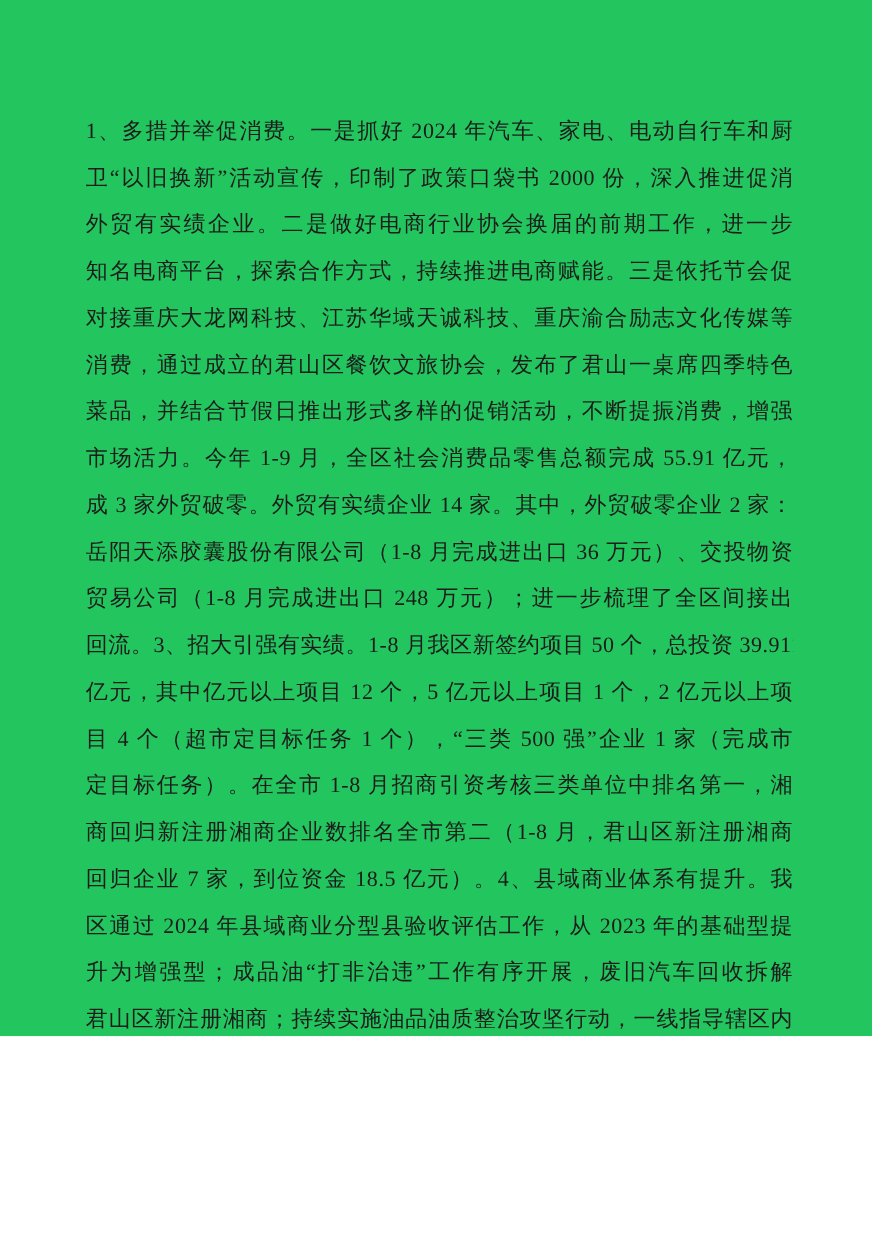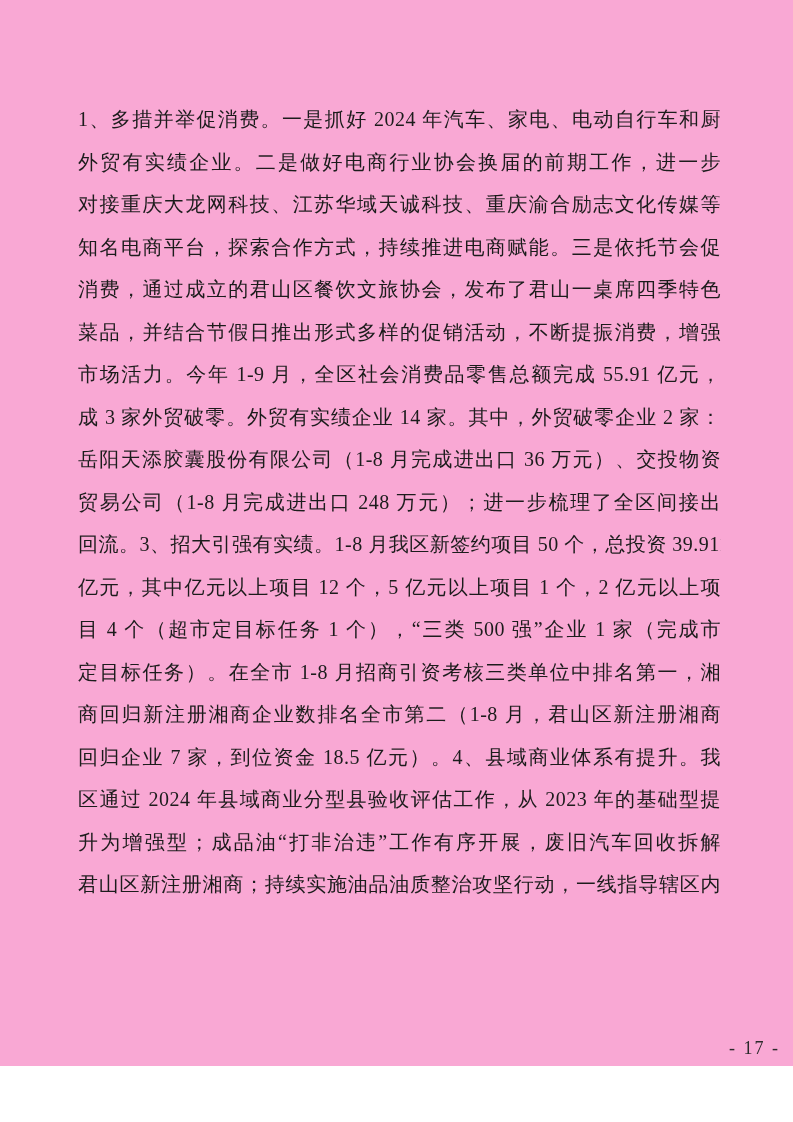--- a/index.html
+++ b/index.html
@@ -3,22 +3,22 @@
 <meta charset="utf-8">
 <style>
   html, body {
     margin: 0;
     padding: 0;
     background: #ffffff;
   }
   .page {
     position: relative;
     width: 793px;
-    height: 1066px;
-    background: #f9a8d4;
+    height: 942px;
+    background: #22c55e;
     overflow: hidden;
     font-family: "Liberation Serif", "DejaVu Serif", serif;
     color: #1c1c1c;
   }
   .text-block {
     position: absolute;
     top: 98px;
     left: 78px;
     width: 643px;
   }
@@ -44,23 +44,24 @@
     letter-spacing: 2px;
     color: #2a2a2a;
   }
 </style>
 </head>
 <body>
 
 <div class="page">
   <div class="text-block">
       <div class="line">1、多措并举促消费。一是抓好 2024 年汽车、家电、电动自行车和厨</div>
+      <div class="line">卫“以旧换新”活动宣传，印制了政策口袋书 2000 份，深入推进促消</div>
       <div class="line">外贸有实绩企业。二是做好电商行业协会换届的前期工作，进一步</div>
+      <div class="line">知名电商平台，探索合作方式，持续推进电商赋能。三是依托节会促</div>
       <div class="line">对接重庆大龙网科技、江苏华域天诚科技、重庆渝合励志文化传媒等</div>
-      <div class="line">知名电商平台，探索合作方式，持续推进电商赋能。三是依托节会促</div>
       <div class="line">消费，通过成立的君山区餐饮文旅协会，发布了君山一桌席四季特色</div>
       <div class="line">菜品，并结合节假日推出形式多样的促销活动，不断提振消费，增强</div>
       <div class="line">市场活力。今年 1-9 月，全区社会消费品零售总额完成 55.91 亿元，</div>
       <div class="line">成 3 家外贸破零。外贸有实绩企业 14 家。其中，外贸破零企业 2 家：</div>
       <div class="line">岳阳天添胶囊股份有限公司（1-8 月完成进出口 36 万元）、交投物资</div>
       <div class="line">贸易公司（1-8 月完成进出口 248 万元）；进一步梳理了全区间接出</div>
       <div class="line">回流。3、招大引强有实绩。1-8 月我区新签约项目 50 个，总投资 39.911</div>
       <div class="line">亿元，其中亿元以上项目 12 个，5 亿元以上项目 1 个，2 亿元以上项</div>
       <div class="line">目 4 个（超市定目标任务 1 个），“三类 500 强”企业 1 家（完成市</div>
       <div class="line">定目标任务）。在全市 1-8 月招商引资考核三类单位中排名第一，湘</div>

